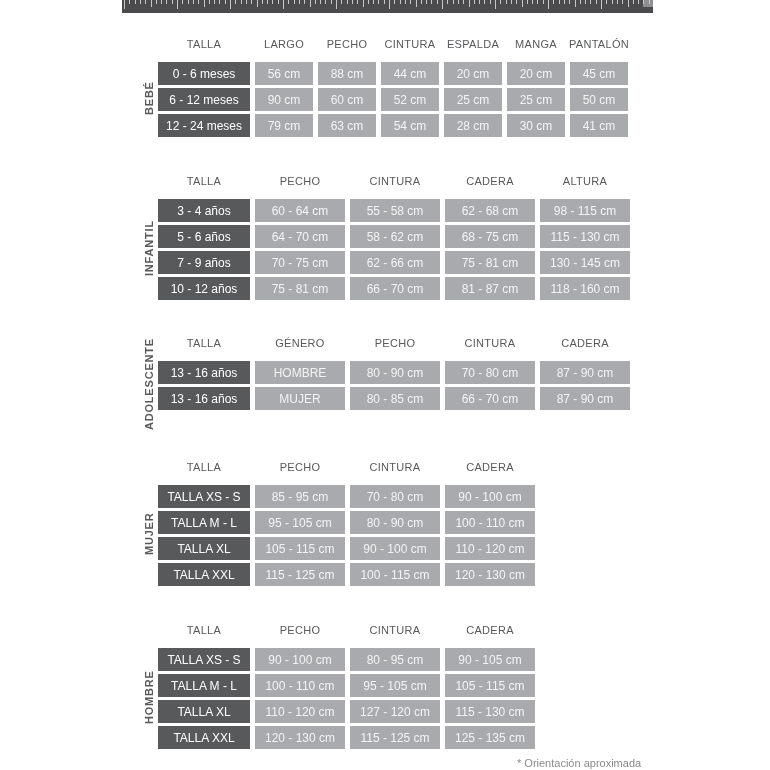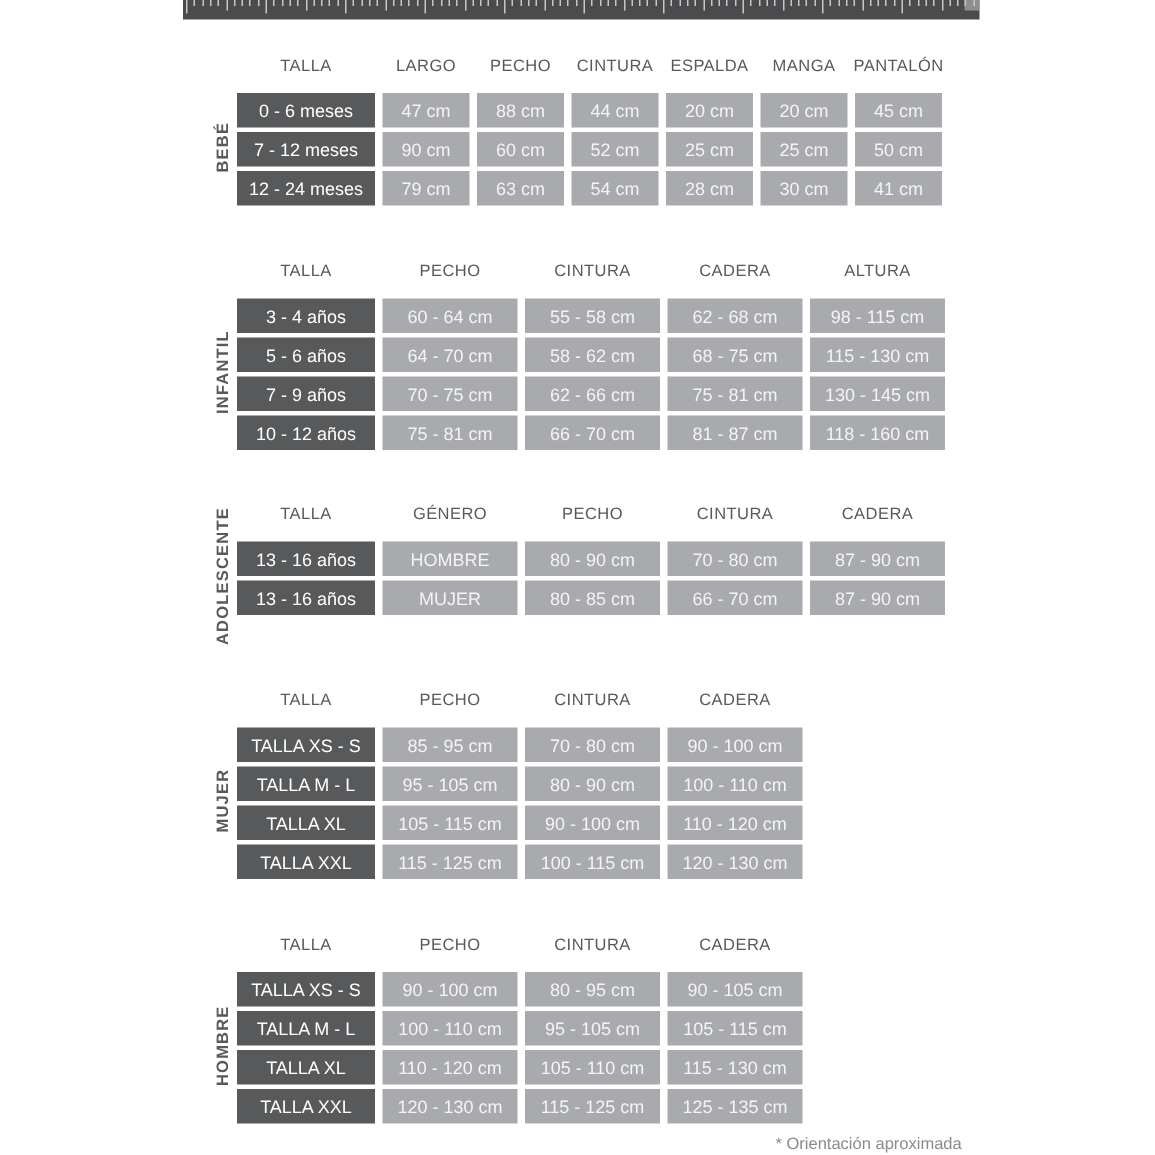--- a/index.html
+++ b/index.html
@@ -156,27 +156,27 @@
         <div class="side-label">BEBÉ</div>
         <div class="grid">
           <div class="th">TALLA</div>
           <div class="th">LARGO</div>
           <div class="th">PECHO</div>
           <div class="th">CINTURA</div>
           <div class="th">ESPALDA</div>
           <div class="th">MANGA</div>
           <div class="th">PANTALÓN</div>
           <div class="cell dark">0 - 6 meses</div>
-          <div class="cell light">47 cm</div>
+          <div class="cell light">56 cm</div>
           <div class="cell light">88 cm</div>
           <div class="cell light">44 cm</div>
           <div class="cell light">20 cm</div>
           <div class="cell light">20 cm</div>
           <div class="cell light">45 cm</div>
-          <div class="cell dark">7 - 12 meses</div>
+          <div class="cell dark">6 - 12 meses</div>
           <div class="cell light">90 cm</div>
           <div class="cell light">60 cm</div>
           <div class="cell light">52 cm</div>
           <div class="cell light">25 cm</div>
           <div class="cell light">25 cm</div>
           <div class="cell light">50 cm</div>
           <div class="cell dark">12 - 24 meses</div>
           <div class="cell light">79 cm</div>
           <div class="cell light">63 cm</div>
           <div class="cell light">54 cm</div>
@@ -270,21 +270,21 @@
           <div class="cell dark">TALLA XS - S</div>
           <div class="cell light">90 - 100 cm</div>
           <div class="cell light">80 - 95 cm</div>
           <div class="cell light">90 - 105 cm</div>
           <div class="cell dark">TALLA M - L</div>
           <div class="cell light">100 - 110 cm</div>
           <div class="cell light">95 - 105 cm</div>
           <div class="cell light">105 - 115 cm</div>
           <div class="cell dark">TALLA XL</div>
           <div class="cell light">110 - 120 cm</div>
-          <div class="cell light">105 - 110 cm</div>
+          <div class="cell light">127 - 120 cm</div>
           <div class="cell light">115 - 130 cm</div>
           <div class="cell dark">TALLA XXL</div>
           <div class="cell light">120 - 130 cm</div>
           <div class="cell light">115 - 125 cm</div>
           <div class="cell light">125 - 135 cm</div>
         </div>
       </div>
     </div>
   <div class="footnote">* Orientación aproximada</div>
 </div>

